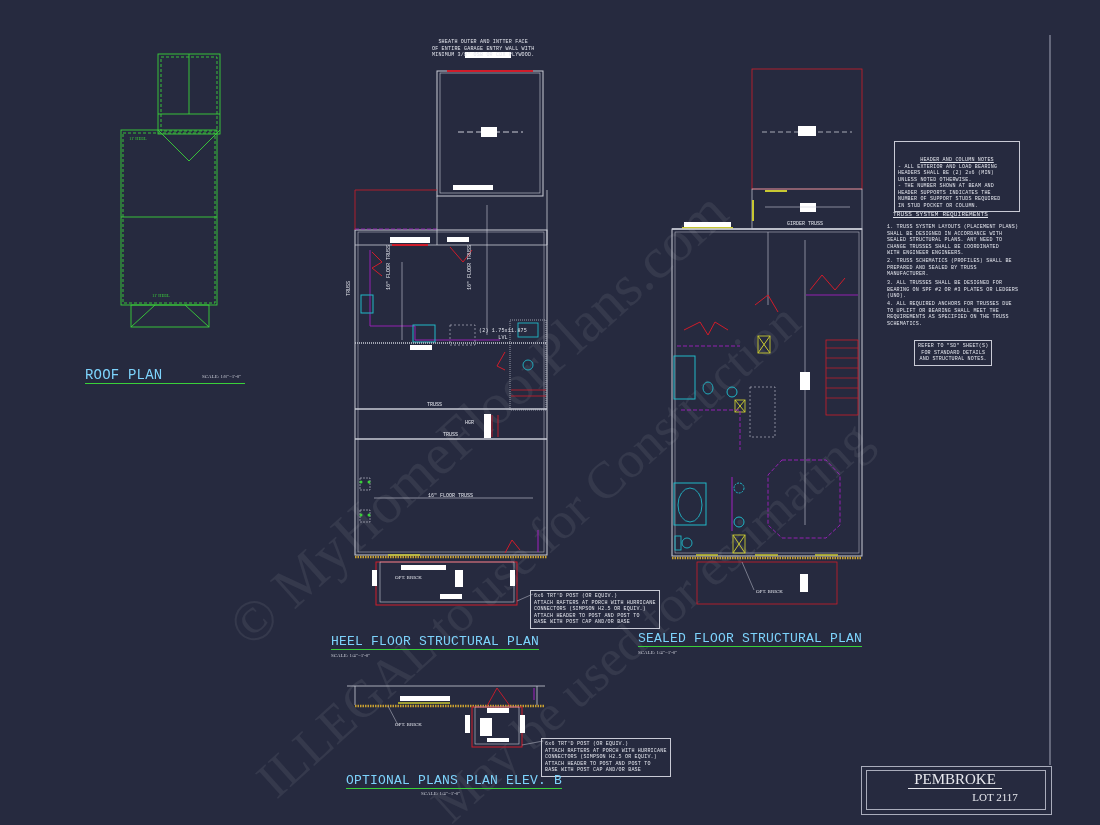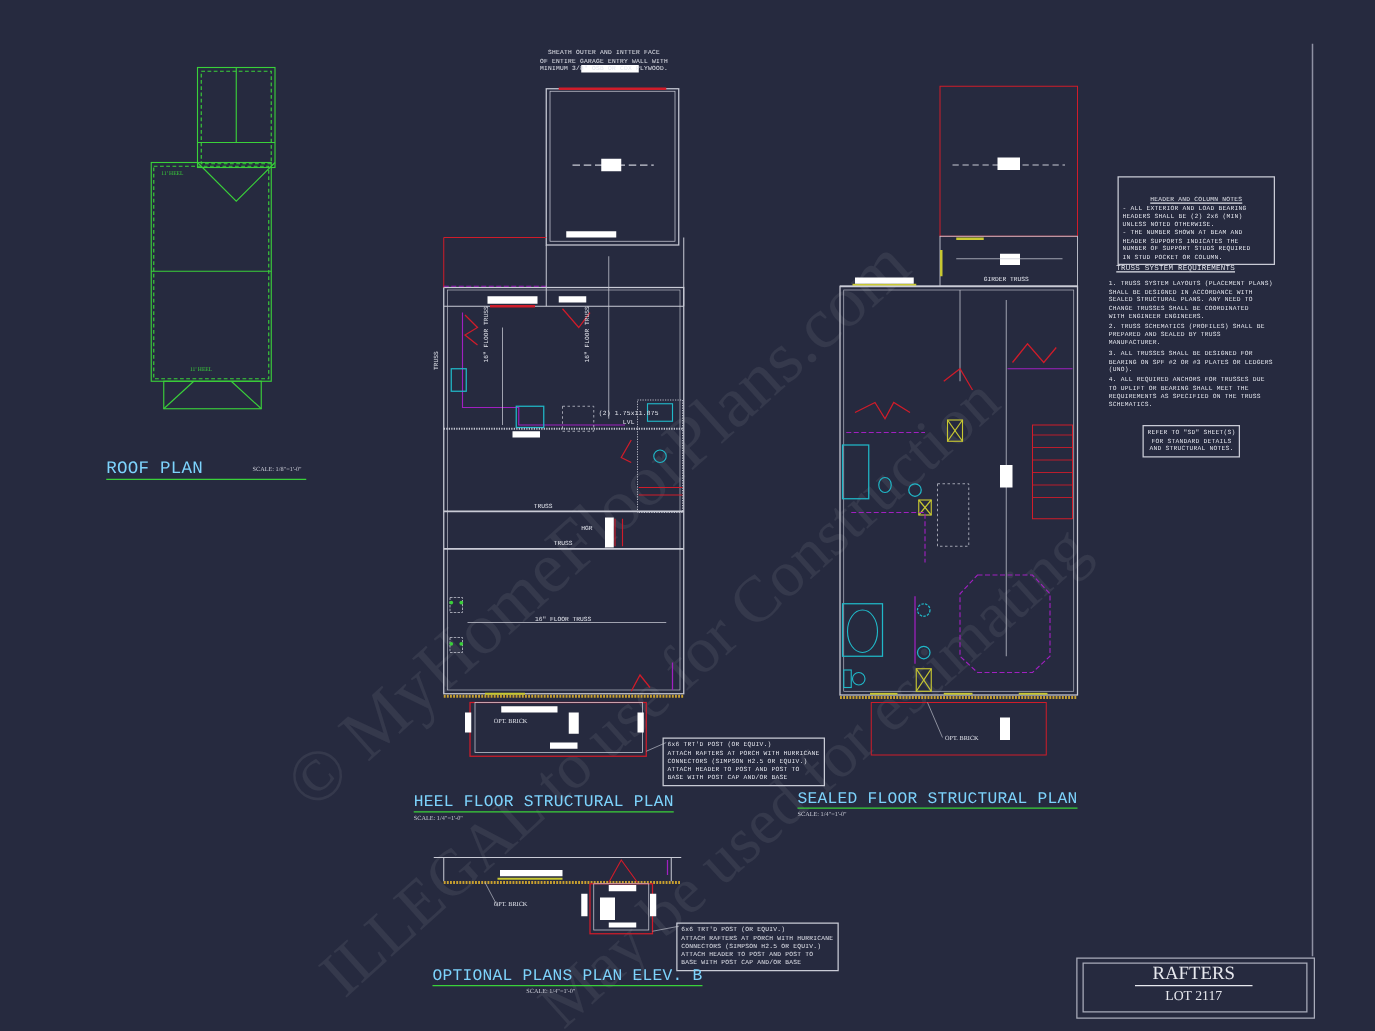--- a/index.html
+++ b/index.html
@@ -10,21 +10,21 @@
   .note-box { position:absolute; border:1px solid #c9cbd6; color:#e2e4ec; font-family:"Liberation Mono", monospace; font-size:5px; line-height:6.5px; padding:2px 3px; white-space:pre; letter-spacing:0.2px; }
   .note-head { text-decoration:underline; text-align:center; display:block; }
   .note-plain { position:absolute; color:#e2e4ec; font-family:"Liberation Mono", monospace; font-size:5px; line-height:6.5px; white-space:pre; letter-spacing:0.2px; }
   .cad-label { position:absolute; color:#e2e4ec; font-family:"Liberation Mono", monospace; font-size:5px; white-space:nowrap; }
   .cad-serif { position:absolute; color:#e2e4ec; font-family:"Liberation Serif", serif; font-size:5px; white-space:nowrap; }
   .green-label { position:absolute; color:#3ad13a; font-family:"Liberation Serif", serif; font-size:4.5px; white-space:nowrap; }
   .titleblock-outer { position:absolute; left:861px; top:766px; width:189px; height:47px; border:1px solid #a9acbb; }
   .titleblock-inner { position:absolute; left:866px; top:770px; width:178px; height:38px; border:1px solid #a9acbb; }
   .tb-name { position:absolute; left:866px; top:771px; width:178px; text-align:center; color:#e7e8ee; font-family:"Liberation Serif", serif; font-size:15px; }
   .tb-rule { position:absolute; left:908px; top:788px; width:94px; height:1px; background:#e7e8ee; }
-  .tb-lot { position:absolute; left:866px; top:791px; width:178px; text-align:center; color:#e7e8ee; font-family:"Liberation Serif", serif; font-size:11px; }
+  .tb-lot { position:absolute; left:866px; top:791px; width:178px; text-align:center; color:#e7e8ee; font-family:"Liberation Serif", serif; font-size:11px;padding-left:40px; }
   .watermark { position:absolute; color:rgba(255,255,255,0.07); font-family:"Liberation Serif", serif; white-space:nowrap; transform-origin:left top; pointer-events:none; }
 </style>
 </head>
 <body>
 
 <div class="watermark" style="left:215px;top:610px;font-size:58px;transform:rotate(-42deg);">© MyHomeFloorPlans.com</div>
 <div class="watermark" style="left:245px;top:765px;font-size:52px;transform:rotate(-42deg);">ILLEGAL to use for Construction</div>
 <div class="watermark" style="left:420px;top:790px;font-size:52px;transform:rotate(-42deg);">May be used for estimating</div>
 
 <svg class="plan" viewBox="0 0 1100 825" xmlns="http://www.w3.org/2000/svg">
@@ -264,15 +264,15 @@
 <div class="note-plain" style="left:887px;top:301px;">4. ALL REQUIRED ANCHORS FOR TRUSSES DUE
 TO UPLIFT OR BEARING SHALL MEET THE
 REQUIREMENTS AS SPECIFIED ON THE TRUSS
 SCHEMATICS.</div>
 <div class="note-box" style="left:914px;top:340px;text-align:center;">REFER TO "SD" SHEET(S)
 FOR STANDARD DETAILS
 AND STRUCTURAL NOTES.</div>
 
 <div class="titleblock-outer"></div>
 <div class="titleblock-inner"></div>
-<div class="tb-name">RAFTERS</div>
+<div class="tb-name">PEMBROKE</div>
 <div class="tb-rule"></div>
 <div class="tb-lot">LOT 2117</div>
 
 </body></html>

